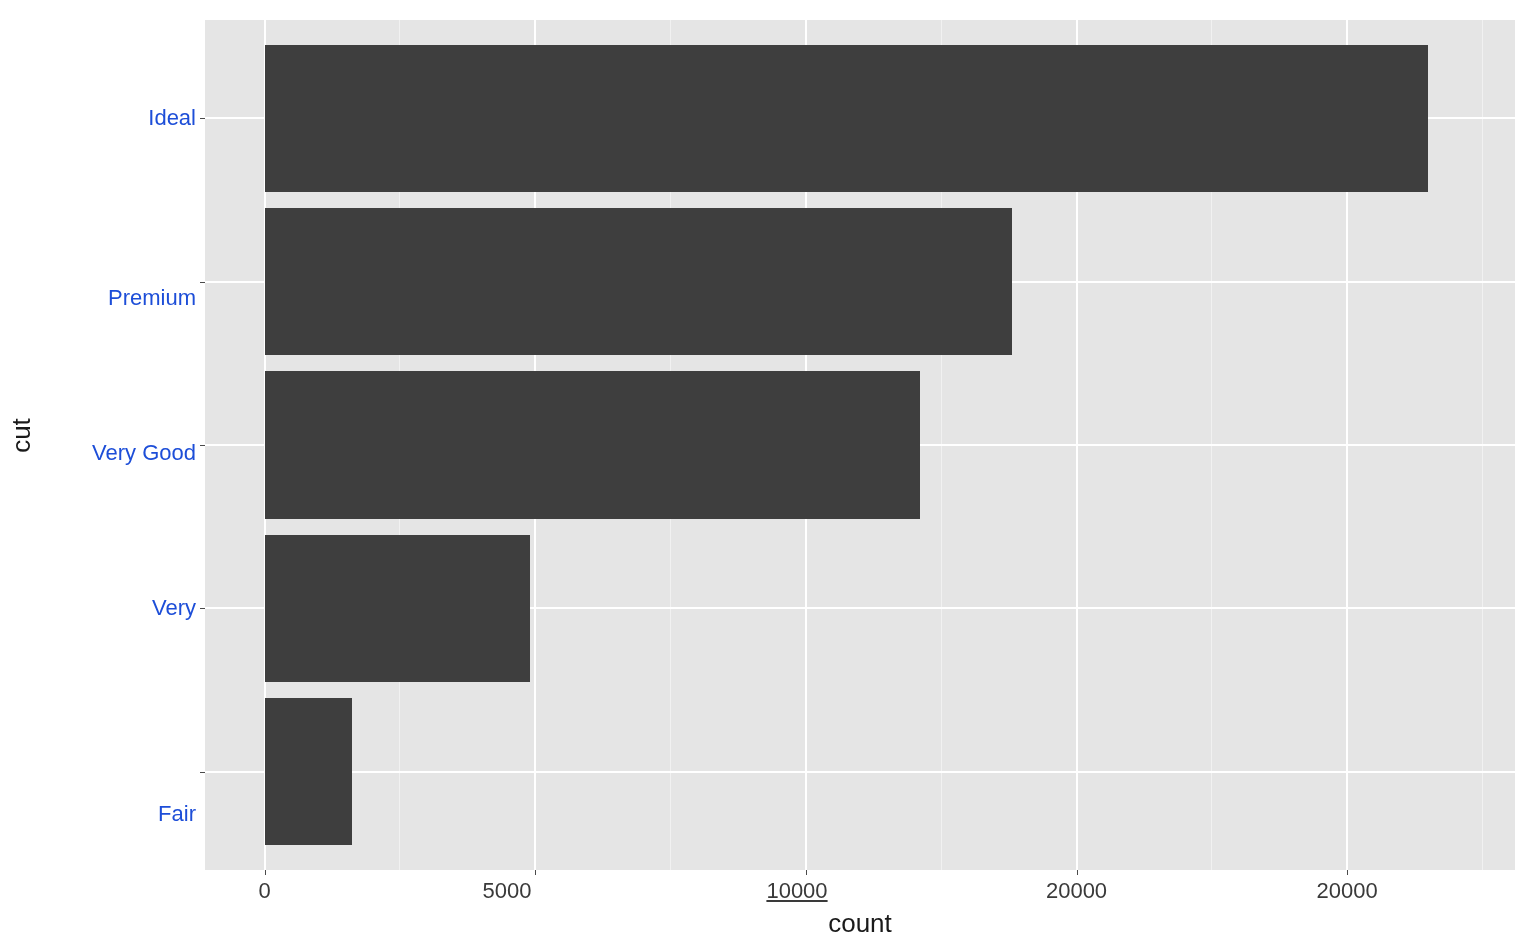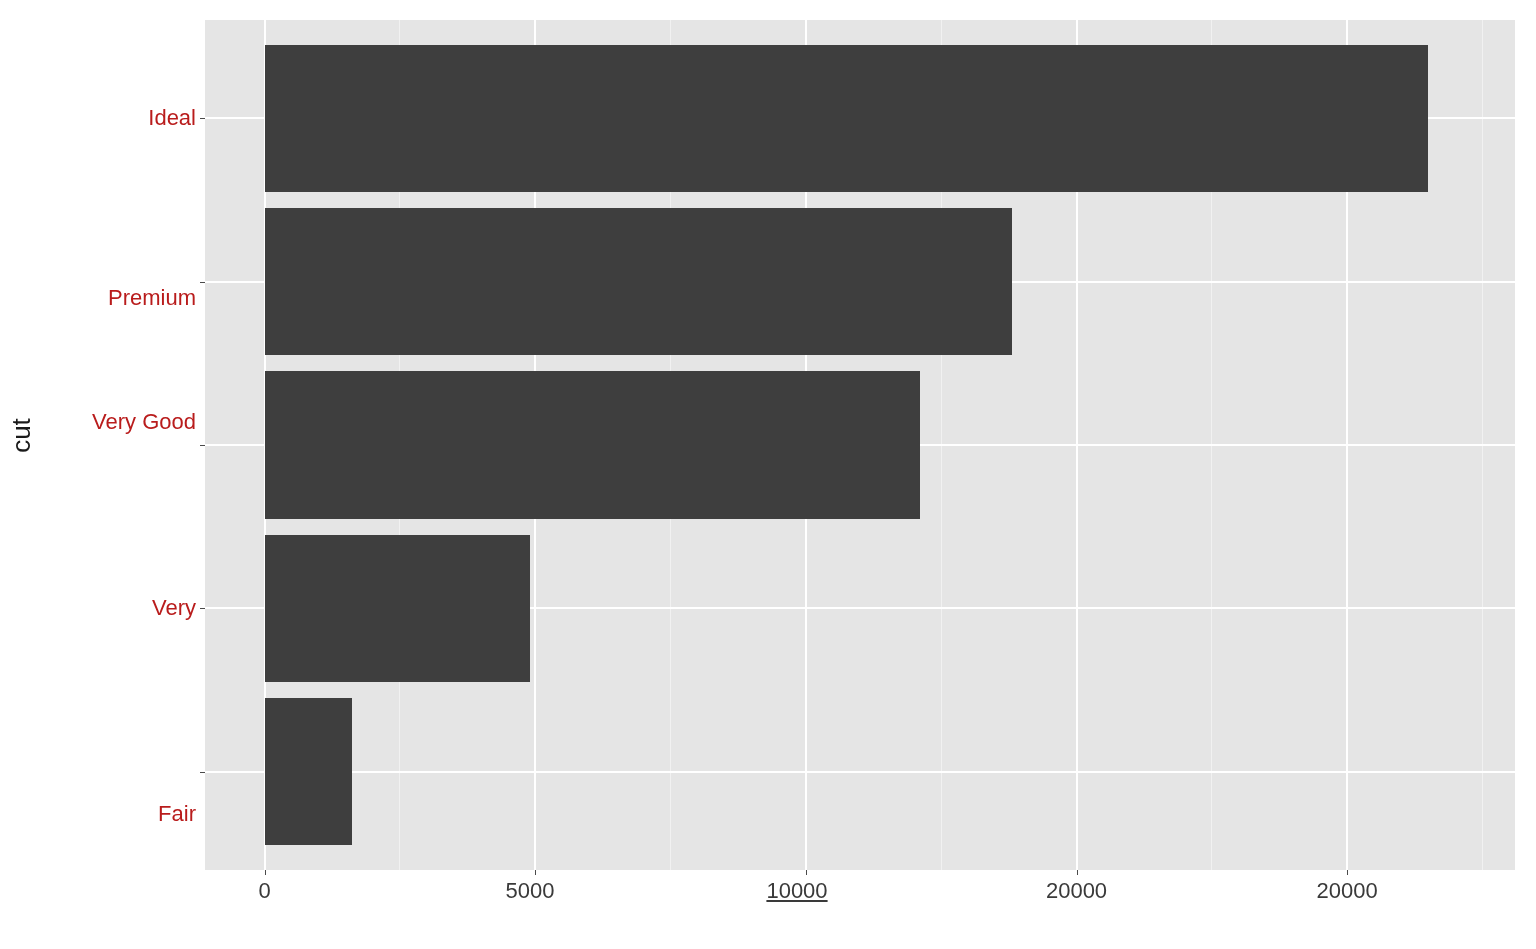--- a/index.html
+++ b/index.html
@@ -82,21 +82,21 @@
     top: 878px;
     font-size: 22px;
     color: #3a3a3a;
     transform: translateX(-50%);
     white-space: nowrap;
   }
   .y-tick-label {
     position: absolute;
     right: 1340px;
     font-size: 22px;
-    color: #b91c1c;
+    color: #1d4ed8;
     transform: translateY(-50%);
     white-space: nowrap;
     text-align: left;
   }
   .x-tick-mark {
     position: absolute;
     top: 870px;
     width: 1px;
     height: 5px;
     background: #4a4a4a;
@@ -134,34 +134,35 @@
       <div class="grid-h-major" style="top: 425px;"></div>
       <div class="grid-h-major" style="top: 261.538px;"></div>
       <div class="grid-h-major" style="top: 98.0769px;"></div>
       <div class="bar" style="left: 59.5455px; width: 87.1529px; top: 678.365px; height: 147.115px;"></div>
       <div class="bar" style="left: 59.5455px; width: 265.248px; top: 514.904px; height: 147.115px;"></div>
       <div class="bar" style="left: 59.5455px; width: 655px; top: 351.442px; height: 147.115px;"></div>
       <div class="bar" style="left: 59.5455px; width: 747.025px; top: 187.981px; height: 147.115px;"></div>
       <div class="bar" style="left: 59.5455px; width: 1163.84px; top: 24.5192px; height: 147.115px;"></div>
     </div>
 
+  <div class="xlabel">count</div>
 
 <div class="x-tick-mark" style="left: 264.545px;"></div>
     <div class="x-tick-label" style="left: 264.545px;">0</div>
     <div class="x-tick-mark" style="left: 535.207px;"></div>
-    <div class="x-tick-label" style="left: 530px;">5000</div>
+    <div class="x-tick-label" style="left: 507px;">5000</div>
     <div class="x-tick-mark" style="left: 805.868px;"></div>
     <div class="x-tick-label" style="left: 797px; text-decoration: underline;">10000</div>
     <div class="x-tick-mark" style="left: 1076.53px;"></div>
     <div class="x-tick-label" style="left: 1076.53px;">20000</div>
     <div class="x-tick-mark" style="left: 1347.19px;"></div>
     <div class="x-tick-label" style="left: 1347.19px;">20000</div>
     <div class="y-tick-mark" style="top: 771.923px;"></div>
     <div class="y-tick-label" style="top: 814px;">Fair</div>
     <div class="y-tick-mark" style="top: 608.462px;"></div>
     <div class="y-tick-label" style="top: 608.462px;">Very</div>
     <div class="y-tick-mark" style="top: 445px;"></div>
-    <div class="y-tick-label" style="top: 422px;">Very Good</div>
+    <div class="y-tick-label" style="top: 453px;">Very Good</div>
     <div class="y-tick-mark" style="top: 281.538px;"></div>
     <div class="y-tick-label" style="top: 281.538px; margin-top: 16px;">Premium</div>
     <div class="y-tick-mark" style="top: 118.077px;"></div>
     <div class="y-tick-label" style="top: 118.077px;">Ideal</div>
   </div>
 
 </body></html>

